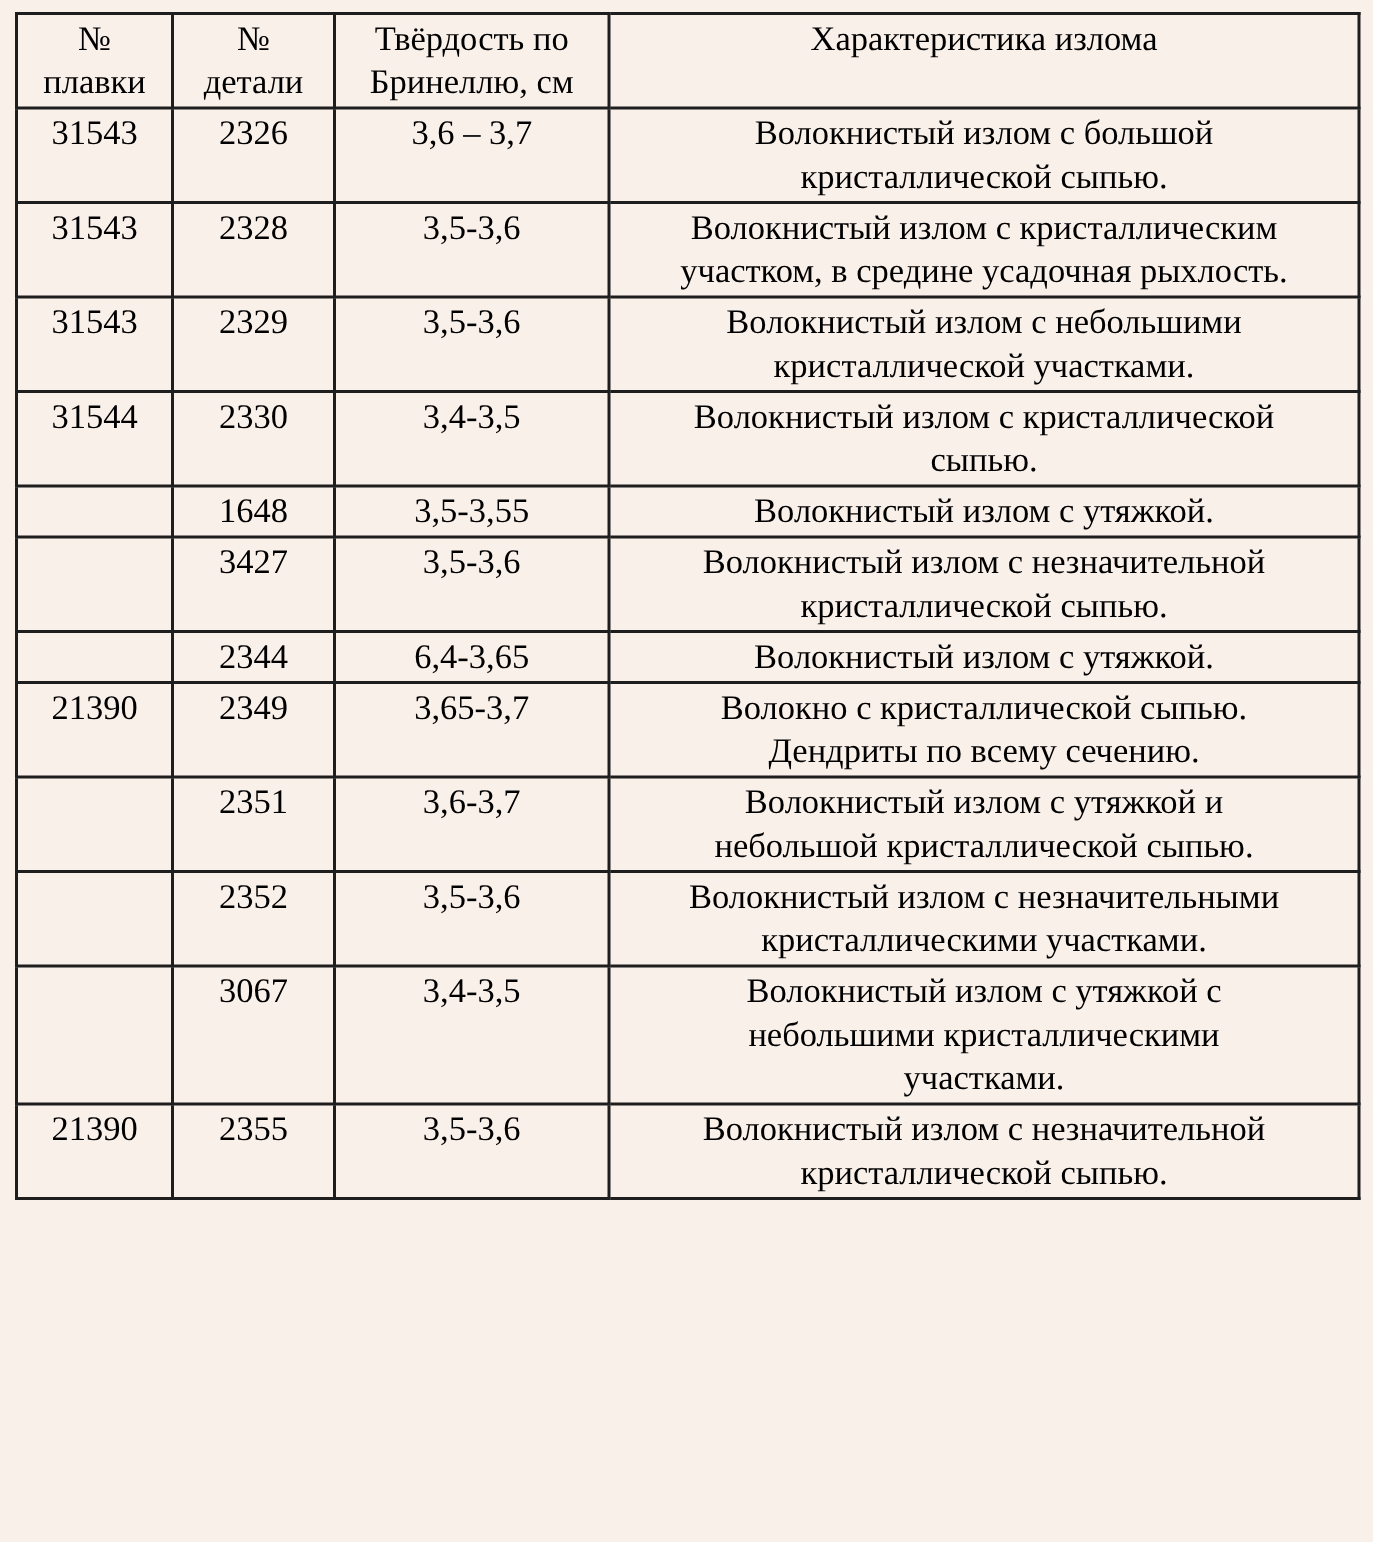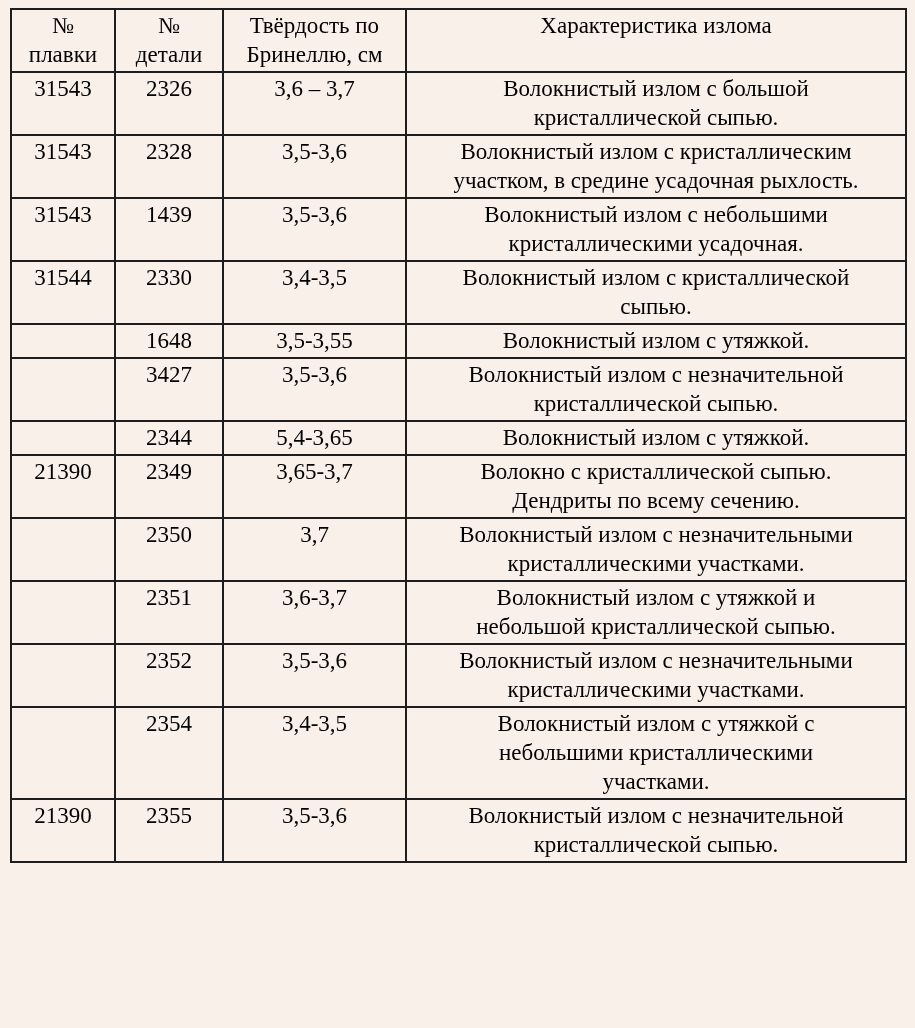--- a/index.html
+++ b/index.html
@@ -78,24 +78,24 @@
       </tr>
       <tr>
         <td>31543</td>
         <td>2328</td>
         <td>3,5-3,6</td>
         <td>Волокнистый излом с кристаллическим
 участком, в средине усадочная рыхлость.</td>
       </tr>
       <tr>
         <td>31543</td>
-        <td>1439</td>
+        <td>2329</td>
         <td>3,5-3,6</td>
         <td>Волокнистый излом с небольшими
-кристаллическими усадочная.</td>
+кристаллической участками.</td>
       </tr>
       <tr>
         <td>31544</td>
         <td>2330</td>
         <td>3,4-3,5</td>
         <td>Волокнистый излом с кристаллической
 сыпью.</td>
       </tr>
       <tr>
         <td></td>
@@ -106,54 +106,47 @@
       <tr>
         <td></td>
         <td>3427</td>
         <td>3,5-3,6</td>
         <td>Волокнистый излом с незначительной
 кристаллической сыпью.</td>
       </tr>
       <tr>
         <td></td>
         <td>2344</td>
-        <td>5,4-3,65</td>
+        <td>6,4-3,65</td>
         <td>Волокнистый излом с утяжкой.</td>
       </tr>
       <tr>
         <td>21390</td>
         <td>2349</td>
         <td>3,65-3,7</td>
         <td>Волокно с кристаллической сыпью.
 Дендриты по всему сечению.</td>
-      </tr>
-      <tr>
-        <td></td>
-        <td>2350</td>
-        <td>3,7</td>
-        <td>Волокнистый излом с незначительными
-кристаллическими участками.</td>
       </tr>
       <tr>
         <td></td>
         <td>2351</td>
         <td>3,6-3,7</td>
         <td>Волокнистый излом с утяжкой и
 небольшой кристаллической сыпью.</td>
       </tr>
       <tr>
         <td></td>
         <td>2352</td>
         <td>3,5-3,6</td>
         <td>Волокнистый излом с незначительными
 кристаллическими участками.</td>
       </tr>
       <tr>
         <td></td>
-        <td>2354</td>
+        <td>3067</td>
         <td>3,4-3,5</td>
         <td>Волокнистый излом с утяжкой с
 небольшими кристаллическими
 участками.</td>
       </tr>
       <tr>
         <td>21390</td>
         <td>2355</td>
         <td>3,5-3,6</td>
         <td>Волокнистый излом с незначительной

